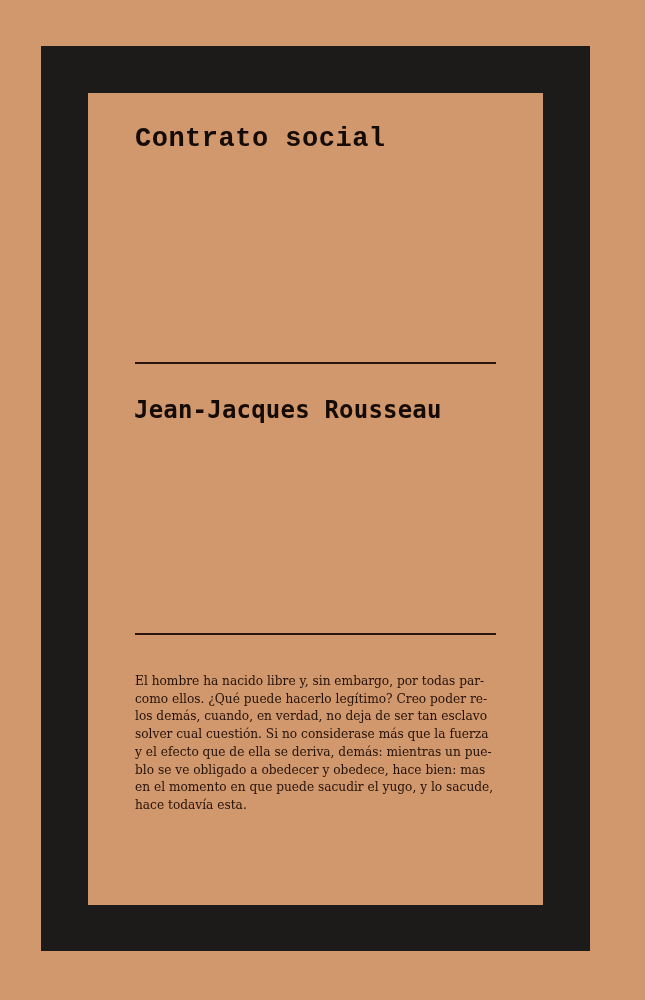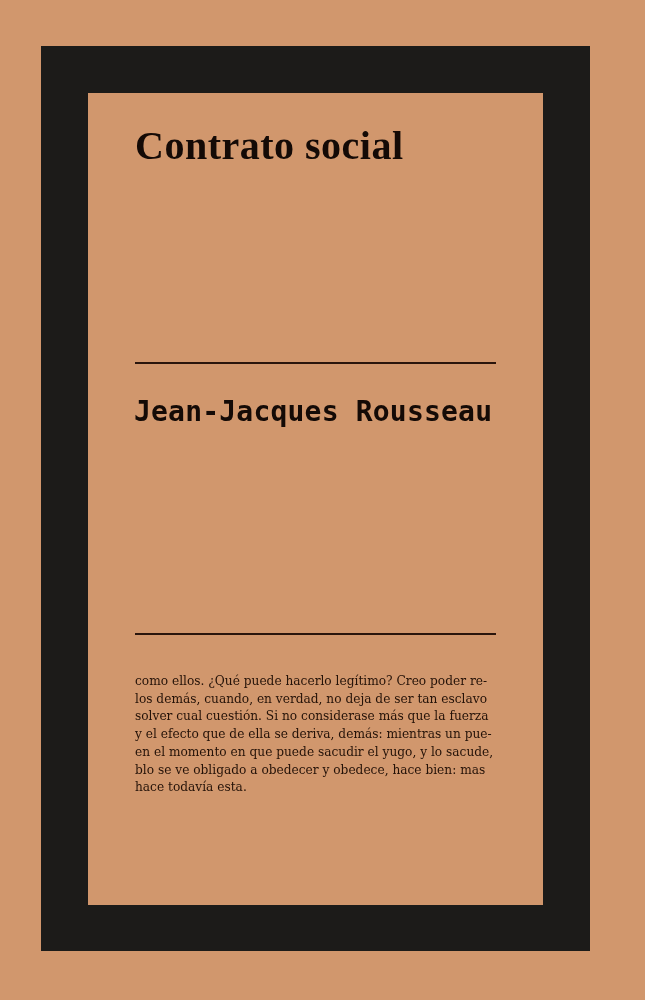--- a/index.html
+++ b/index.html
@@ -26,44 +26,44 @@
       left: 88px;
       top: 93px;
       width: 455px;
       height: 812px;
       background: #d1976d;
     }
     .title {
       position: absolute;
       left: 135px;
       top: 126px;
-      font-family: Liberation Serif, serif;
+      font-family: Liberation Mono, monospace;
       font-weight: bold;
-      font-size: 40px;
+      font-size: 27px;
       letter-spacing: 0.5px;
       color: #140a06;
       white-space: nowrap;
       line-height: 1;
     }
     .rule {
       position: absolute;
       left: 135px;
       width: 361px;
       height: 2px;
       background: #2a150c;
     }
     .rule.top { top: 362px; }
     .rule.bottom { top: 633px; }
     .author {
       position: absolute;
       left: 134px;
       top: 398px;
       font-family: "DejaVu Sans Mono", monospace;
       font-weight: bold;
-      font-size: 28px;
+      font-size: 24px;
       letter-spacing: 0.2px;
       color: #140a06;
       white-space: nowrap;
       line-height: 1;
     }
     .excerpt {
       position: absolute;
       left: 135px;
       top: 673px;
       width: 380px;
@@ -85,20 +85,21 @@
 
 <div class="title">Contrato social</div>
 
 <div class="rule top"></div>
 
 <div class="author">Jean-Jacques Rousseau</div>
 
 <div class="rule bottom"></div>
 
 <div class="excerpt">
+  <span class="line">El hombre ha nacido libre y, sin embargo, por todas par-</span>
   <span class="line">como ellos. ¿Qué puede hacerlo legítimo? Creo poder re-</span>
   <span class="line">los demás, cuando, en verdad, no deja de ser tan esclavo</span>
   <span class="line">solver cual cuestión. Si no considerase más que la fuerza</span>
   <span class="line">y el efecto que de ella se deriva, demás: mientras un pue-</span>
+  <span class="line">blo se ve obligado a obedecer y obedece, hace bien: mas</span>
   <span class="line">en el momento en que puede sacudir el yugo, y lo sacude,</span>
-  <span class="line">blo se ve obligado a obedecer y obedece, hace bien: mas</span>
   <span class="line">hace todavía esta.</span>
 </div>
 
 </body></html>

